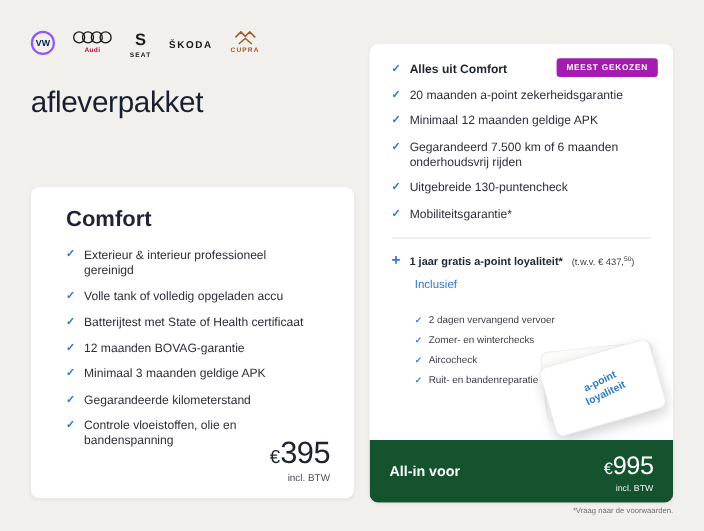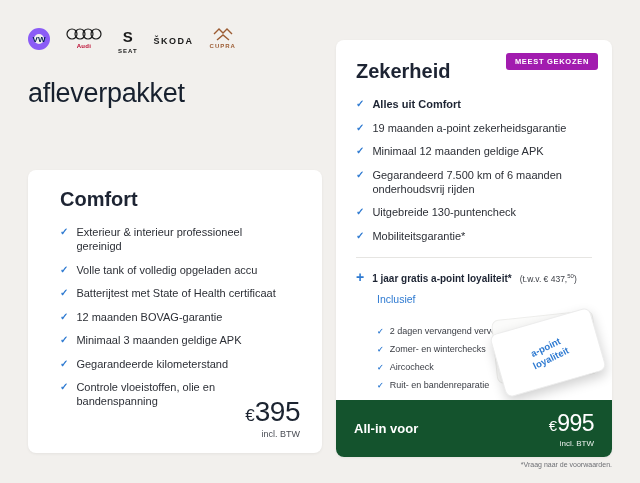--- a/index.html
+++ b/index.html
@@ -2,21 +2,21 @@
 <html><head>
 <meta charset="utf-8">
 <style>
   html,body{margin:0;padding:0;}
   body{font-family:"Liberation Sans",sans-serif;}
   .stage{position:relative;width:640px;height:483px;background:#f2f0ed;overflow:hidden;}
 
   
   .brands{position:absolute;left:28px;top:28px;display:flex;align-items:flex-start;gap:16px;}
   .brand{display:flex;flex-direction:column;align-items:center;gap:2px;}
-  .vw-circle{width:22px;height:22px;border:6px solid #8b5cf6;border-radius:50%;display:flex;align-items:center;justify-content:center;font-size:8px;font-weight:700;color:#001e50;box-sizing:border-box;}
+  .vw-circle{width:22px;height:22px;border:2px solid #8b5cf6;border-radius:50%;display:flex;align-items:center;justify-content:center;font-size:8px;font-weight:700;color:#001e50;box-sizing:border-box;}
   .brand-label{font-size:6px;font-weight:700;color:#1a1a1a;letter-spacing:1px;}
   .audi-label{color:#bb0a30;letter-spacing:0.3px;font-weight:600;}
   .seat-s{font-size:15px;font-weight:700;color:#1a1a1a;line-height:18px;}
   .skoda-word{font-size:9px;font-weight:700;color:#1a1a1a;letter-spacing:1.5px;margin-top:8px;}
   .cupra-label{color:#9c5c33;}
 
   
   .heading{position:absolute;left:28px;top:78px;font-size:27px;font-weight:500;color:#17202e;line-height:1.16;letter-spacing:-0.3px;}
 
   
@@ -141,29 +141,28 @@
     <div class="comfort-price">
       <div class="price-line">
         <span class="price-cur">€</span><span class="price-amt">395</span>
       </div>
       <div class="price-note">incl. BTW</div>
     </div>
   </div>
 
   <div class="card zeker-card">
     <span class="badge">MEEST GEKOZEN</span>
-    <h2 class="card-title zeker-title">Zekerheid</h2>
 
     <div class="check-row">
       <span class="check-ic">✓</span>
       <span class="check-tx bold-tx">Alles uit Comfort</span>
     </div>
     <div class="check-row">
       <span class="check-ic">✓</span>
-      <span class="check-tx">19 maanden a-point zekerheidsgarantie</span>
+      <span class="check-tx">20 maanden a-point zekerheidsgarantie</span>
     </div>
     <div class="check-row">
       <span class="check-ic">✓</span>
       <span class="check-tx">Minimaal 12 maanden geldige APK</span>
     </div>
     <div class="check-row">
       <span class="check-ic">✓</span>
       <span class="check-tx">Gegarandeerd 7.500 km of 6 maanden onderhoudsvrij rijden</span>
     </div>
     <div class="check-row">

